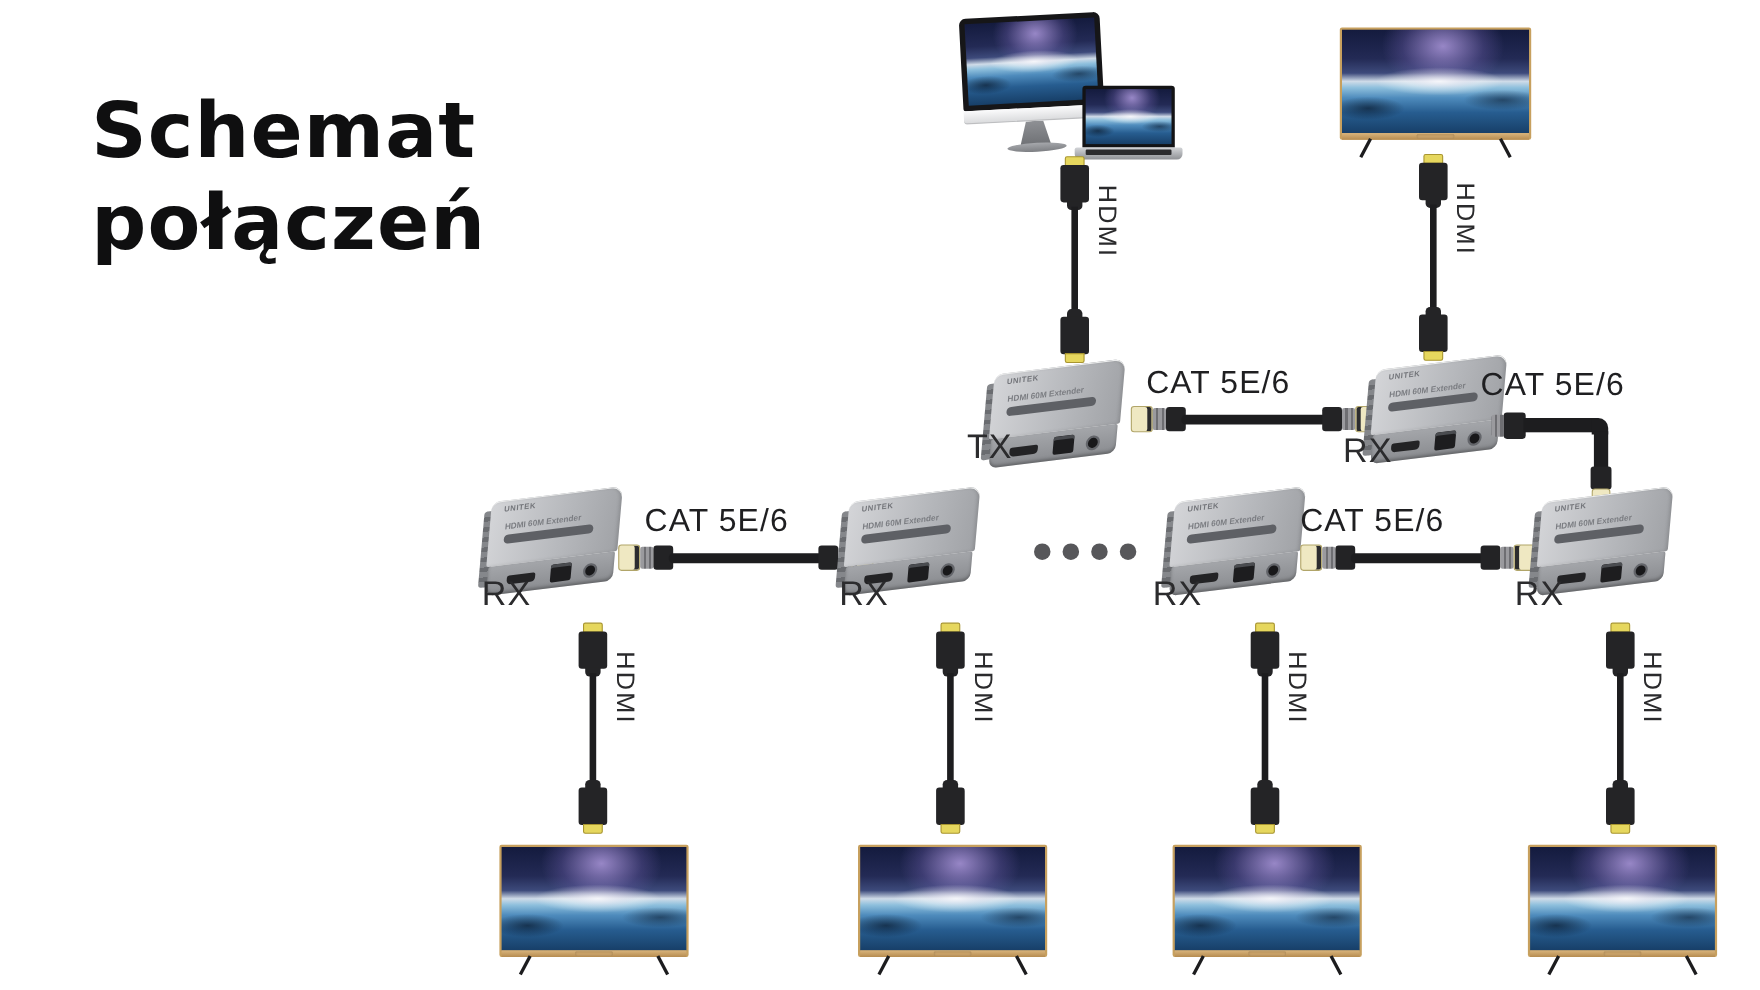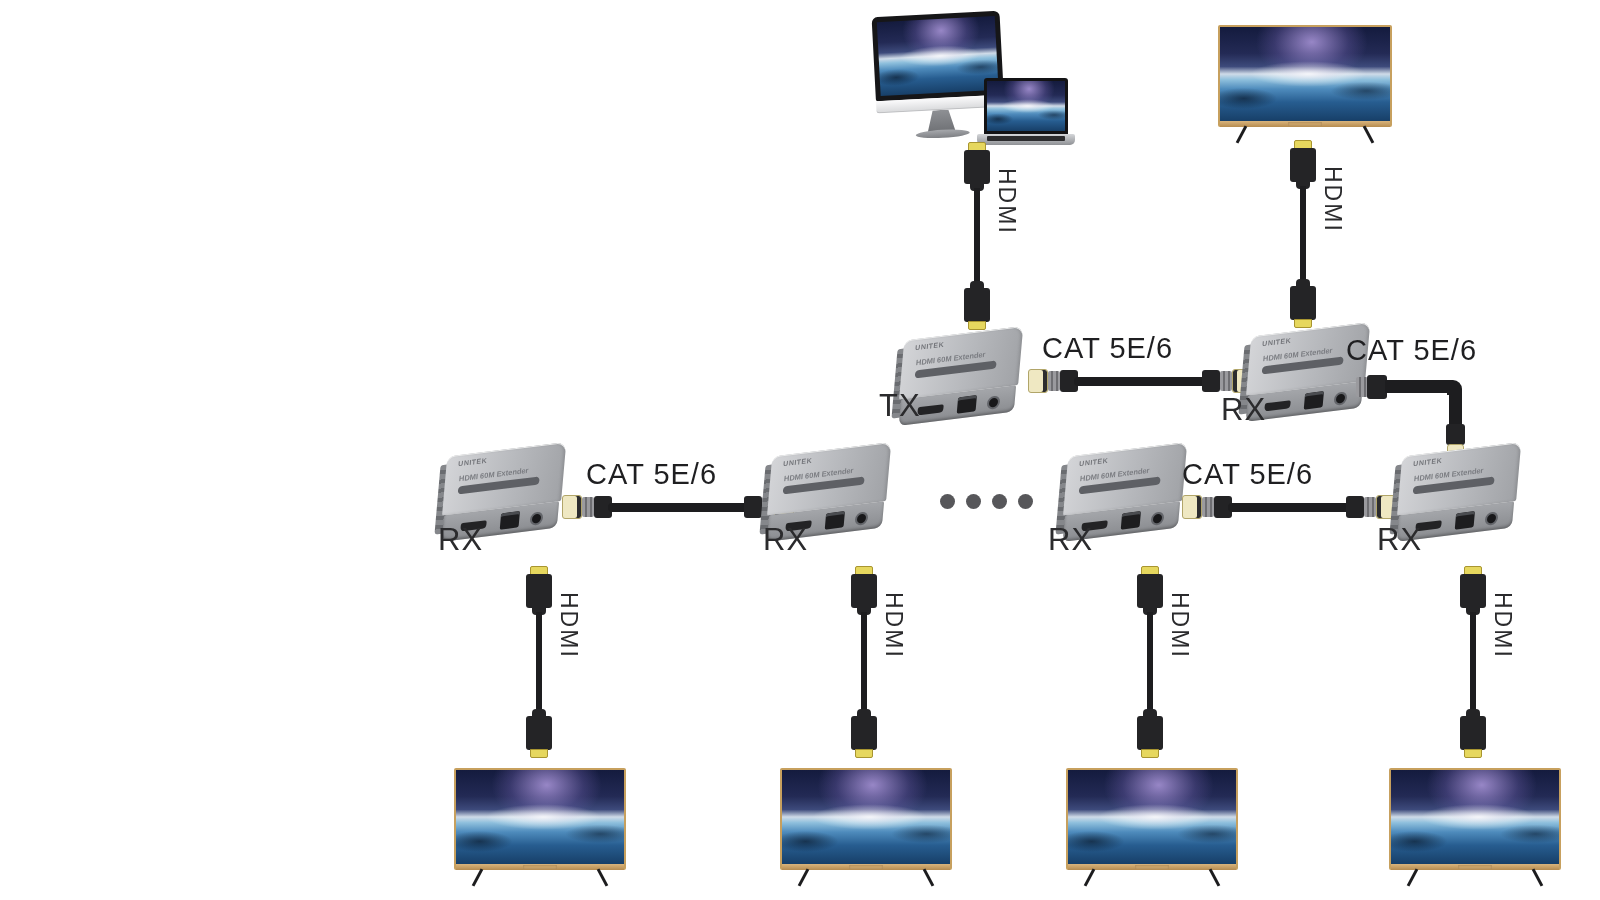--- a/index.html
+++ b/index.html
@@ -113,20 +113,22 @@
   
   .dotrow{position:absolute;display:flex;}
   .dot{width:15px;height:15px;border-radius:50%;background:#57575a;margin-right:11px;}
 </style>
 </head>
 <body>
 
 <div id="stage">
 
   <div class="title">
+    <div>Schemat</div>
+    <div>połączeń</div>
   </div>
 
   <div class="source" style="left:852px;top:8px;width:215px;height:140px;">
     <div class="imac" style="left:22px;top:6px;">
       <div class="imac-bezel">
         <div class="scen"></div>
       </div>
       <div class="imac-chin"></div>
       <div class="imac-neck"></div>
       <div class="imac-base"></div>

